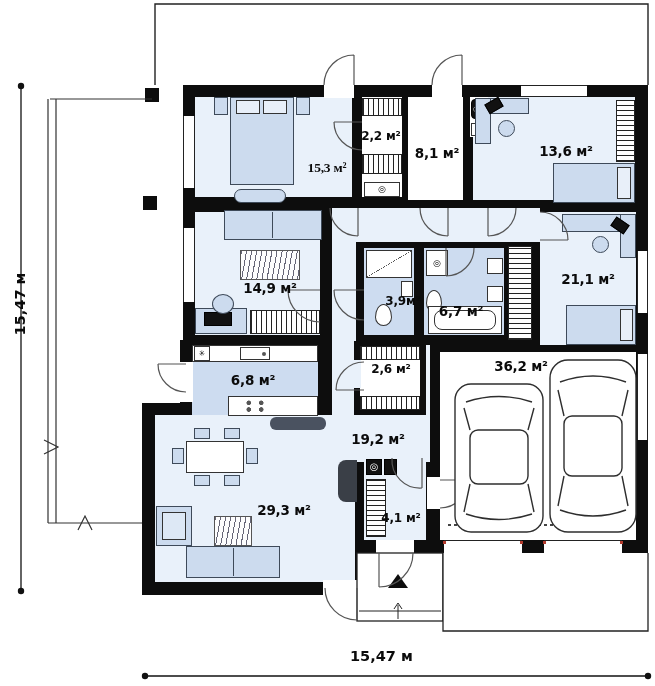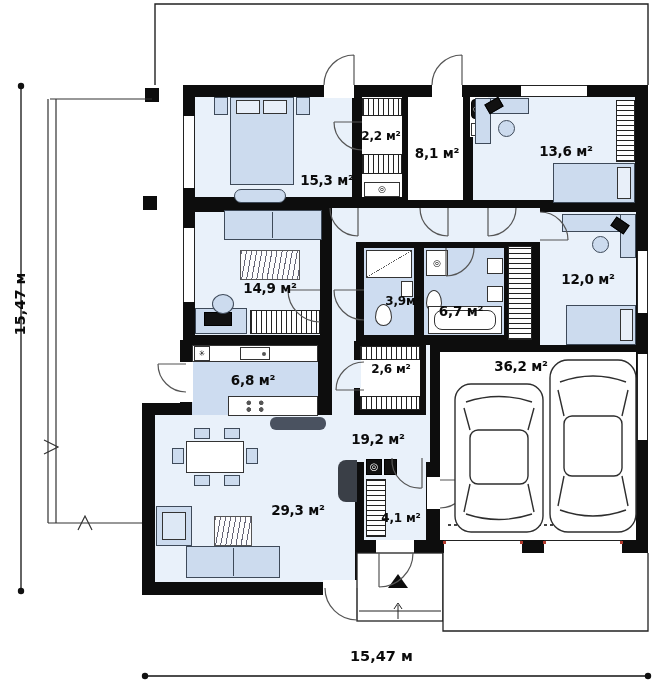--- a/index.html
+++ b/index.html
@@ -221,32 +221,32 @@
       <rect x="15" y="46" width="58" height="54" rx="8" fill="none"></rect>
       <path d="M15 46 L9 24 M73 46 L79 24 M15 100 L9 128 M73 100 L79 128 M11 18 Q44 7 77 18 M11 130 Q44 141 77 130" fill="none"></path>
     </g>
     <g transform="translate(550,360)" stroke="#2e2e2e" stroke-width="1.4" fill="#fff">
       <rect x="0" y="0" width="86" height="172" rx="18"></rect>
       <rect x="14" y="56" width="58" height="60" rx="8" fill="none"></rect>
       <path d="M14 56 L8 30 M72 56 L78 30 M14 116 L8 146 M72 116 L78 146 M10 22 Q43 10 76 22 M10 150 Q43 162 76 150" fill="none"></path>
     </g>
   </svg>
 
-  <div class="area-lbl" style="left:327px;top:180px;">15,3 м²</div>
+  <div class="area-lbl" style="left:327px;top:168px;font-family:Liberation Serif, serif;">15,3 м²</div>
   <div class="area-lbl sm" style="left:381px;top:136px;">2,2 м²</div>
   <div class="area-lbl" style="left:437px;top:153px;">8,1 м²</div>
   <div class="area-lbl" style="left:566px;top:151px;">13,6 м²</div>
   <div class="area-lbl" style="left:270px;top:288px;">14,9 м²</div>
   <div class="area-lbl sm" style="left:403px;top:301px;">3,9м²</div>
   <div class="area-lbl" style="left:461px;top:286px;margin-top:25px;">6,7 м²</div>
-  <div class="area-lbl" style="left:588px;top:279px;">12,0 м²</div>
+  <div class="area-lbl" style="left:588px;top:279px;">21,1 м²</div>
   <div class="area-lbl" style="left:253px;top:380px;">6,8 м²</div>
   <div class="area-lbl sm" style="left:391px;top:369px;">2,6 м²</div>
   <div class="area-lbl" style="left:378px;top:439px;">19,2 м²</div>
   <div class="area-lbl" style="left:521px;top:366px;">36,2 м²</div>
   <div class="area-lbl sm" style="left:401px;top:518px;">4,1 м²</div>
-  <div class="area-lbl" style="left:298px;top:510px;">29,3 м²</div>
+  <div class="area-lbl" style="left:284px;top:510px;">29,3 м²</div>
 
 
   <div class="dim-lbl" style="left:350px;top:648px;">15,47 м</div>
   <div class="dim-lbl" style="left:-24px;top:295px;width:90px;height:18px;text-align:center;transform:rotate(-90deg);">15,47 м</div>
 
 </div>
 
 </body></html>

